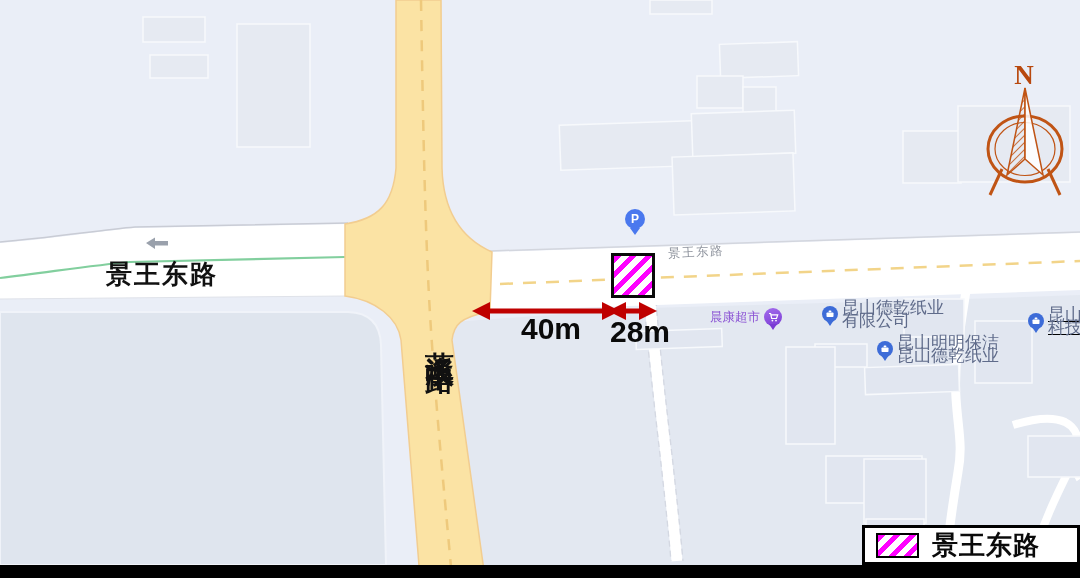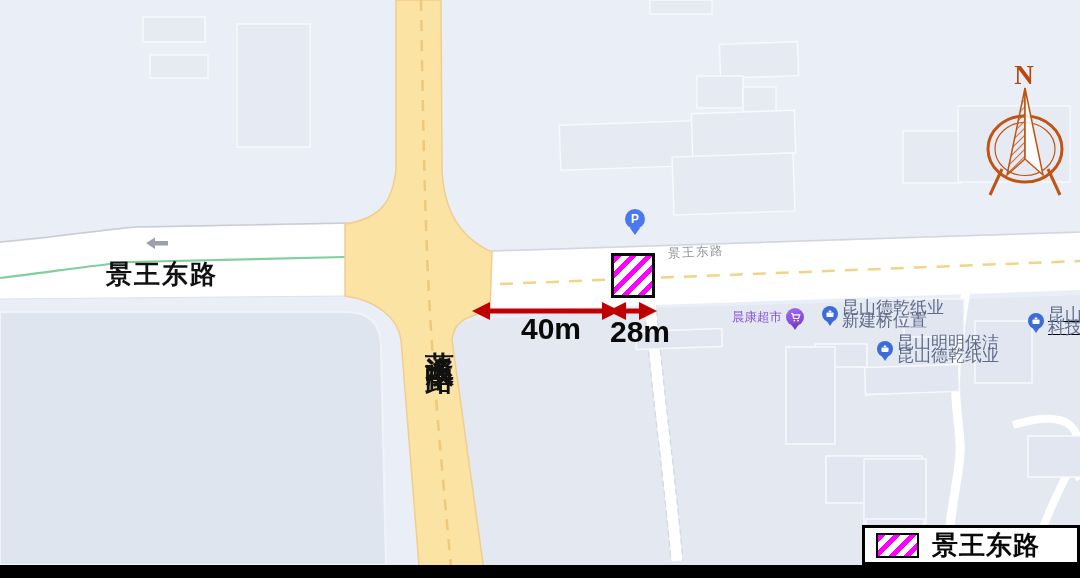--- a/index.html
+++ b/index.html
@@ -156,21 +156,21 @@
         <rect x="1028" y="436" width="56" height="41"></rect>
         <rect x="866" y="519" width="58" height="46"></rect>
       </g>
     </g>
   </svg>
 
   <div class="road-label-west">景王东路</div>
   <div class="road-label-vert">蓬溪中路</div>
   <div class="road-label-east">景王东路</div>
 
-  <div class="poi" style="left:732px;top:308px;text-align:center;">
+  <div class="poi" style="left:710px;top:308px;text-align:center;">
     <span class="poi-text purple">晨康超市</span>
     <span class="pin pin-purple">
       <span class="pin-circle">
         <svg width="11" height="11" viewBox="0 0 11 11">
           <path d="M1,1.5 h1.6 l1.1,5 h4.8 l1.2,-3.6 h-6.6" stroke="#fff" stroke-width="1.2" fill="none"></path>
           <circle cx="4.4" cy="8.6" r="0.9" fill="#fff"></circle>
             <circle cx="8" cy="8.6" r="0.9" fill="#fff"></circle>
         </svg>
       </span>
       <span class="pin-tail"></span>
@@ -182,21 +182,21 @@
       <span class="pin-circle">
         <svg width="10" height="10" viewBox="0 0 10 10">
           <rect x="1.5" y="3.4" width="7" height="4.6" rx="0.8" fill="#fff"></rect>
           <rect x="3.6" y="1.6" width="2.8" height="1.6" rx="0.6" fill="#fff"></rect>
         </svg>
       </span>
       <span class="pin-tail"></span>
     </span>
     <span class="poi-text">
       <span>昆山德乾纸业</span><br>
-      <span>新建桥位置</span>
+      <span>有限公司</span>
     </span>
   </div>
 
   <div class="poi" style="left:877px;top:336px;text-align:center;">
     <span class="pin pin-blue">
       <span class="pin-circle">
         <svg width="10" height="10" viewBox="0 0 10 10">
           <rect x="1.5" y="3.4" width="7" height="4.6" rx="0.8" fill="#fff"></rect>
           <rect x="3.6" y="1.6" width="2.8" height="1.6" rx="0.6" fill="#fff"></rect>
         </svg>

